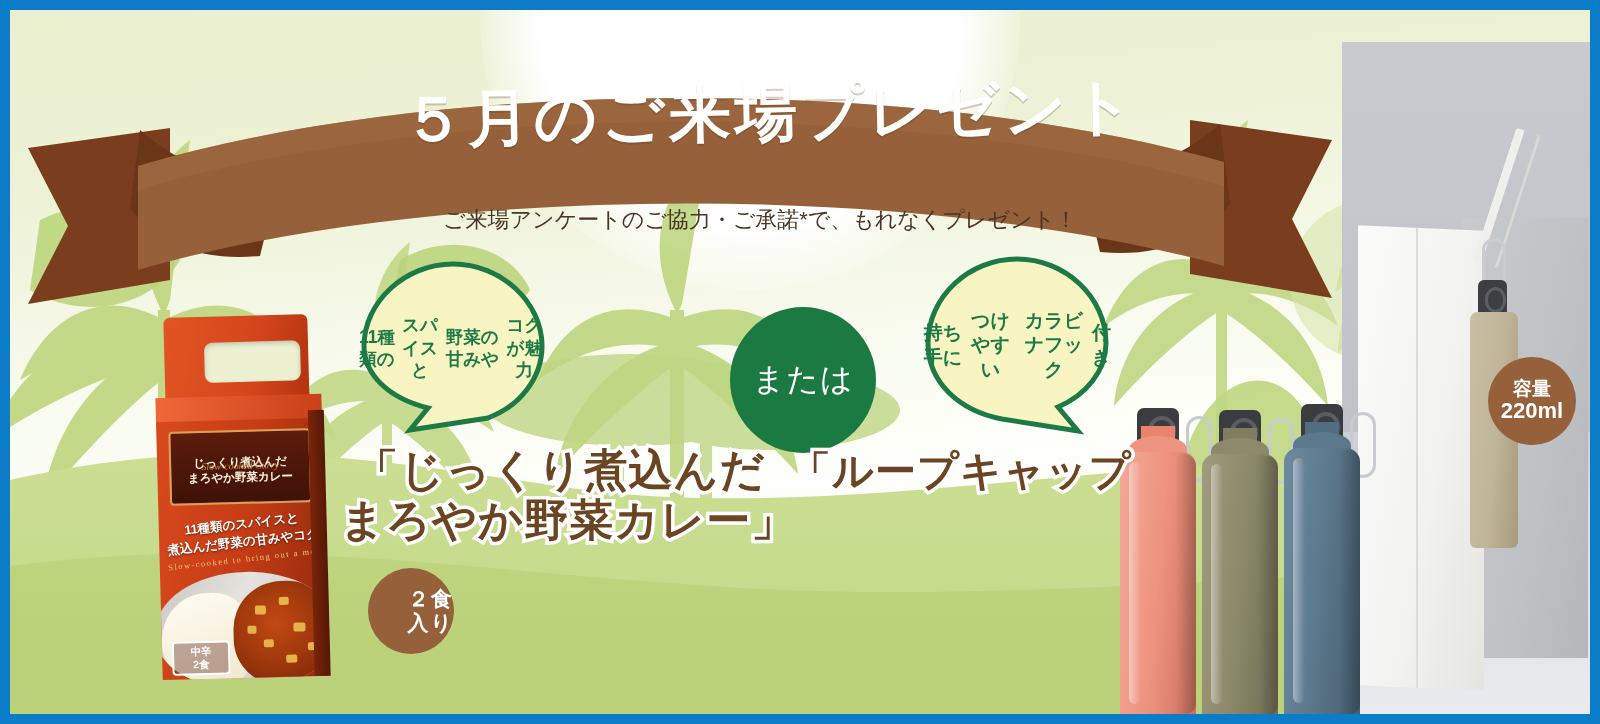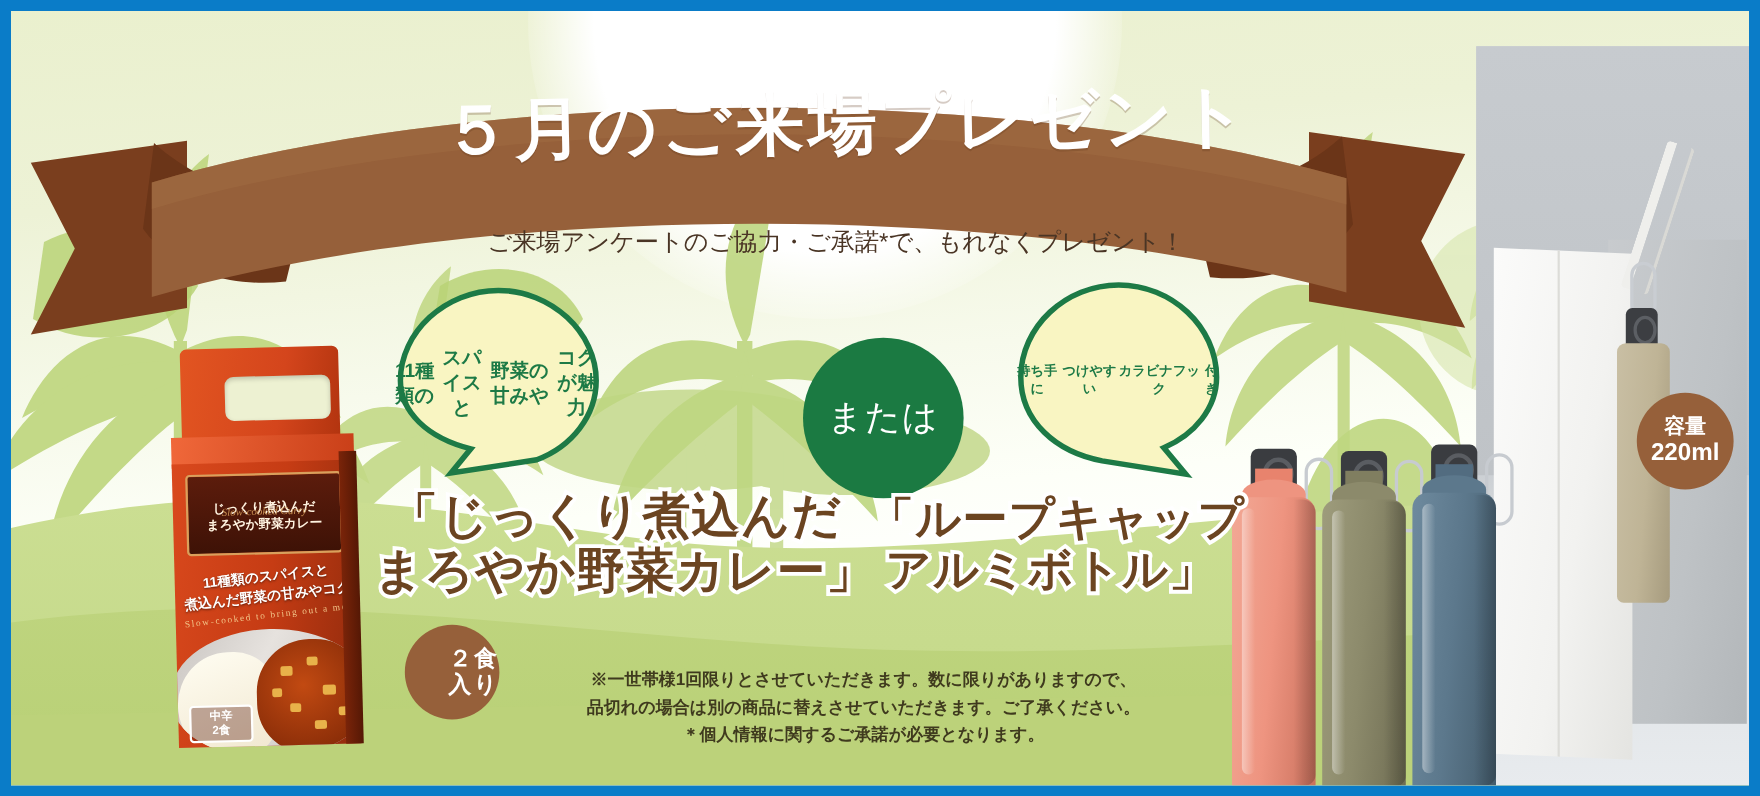--- a/index.html
+++ b/index.html
@@ -82,21 +82,21 @@
     display:flex; 
     align-items:center; justify-content:center;
     color:#1D7A46;
     font-size:17.5px;
     font-weight:bold;
     line-height:1.28;
     text-align:center;
   }
   #bubble-left  { left:348px; top:248px;  width:190px; height:180px; }
   #bubble-right { left:912px; top:243px;  width:190px; height:185px; }
-  #bubble-right .bubble-text { font-size:12px; }
+  #bubble-right .bubble-text { font-size:19px; }
 
   
   #or-circle {
     position:absolute;
     left:720px; top:297px;
     width:146px; height:146px;
     border-radius:50%;
     background:#1B7A42;
     display:flex; align-items:center; justify-content:center;
   }
@@ -595,33 +595,27 @@
       </div>
     </div>
 
     <div id="prod-left" class="prod-title">
       <div>「じっくり煮込んだ</div>
       <div>まろやか野菜カレー」</div>
     </div>
 
     <div id="prod-right" class="prod-title">
       <div>「ループキャップ</div>
-      <div>アルミボトル」</div>
     </div>
 
     <div id="badge-servings" class="badge">
       <span>２食</span>
       <span>入り</span>
     </div>
 
     <div id="badge-capacity" class="badge">
       <span>容量</span>
       <span class="cap-num">220ml</span>
     </div>
 
-    <div id="fineprint">
-      <div>※一世帯様1回限りとさせていただきます。数に限りがありますので、</div>
-      <div>品切れの場合は別の商品に替えさせていただきます。ご了承ください。</div>
-      <div>＊個人情報に関するご承諾が必要となります。</div>
-    </div>
 
   </div>
 </div>
 
 </body></html>

